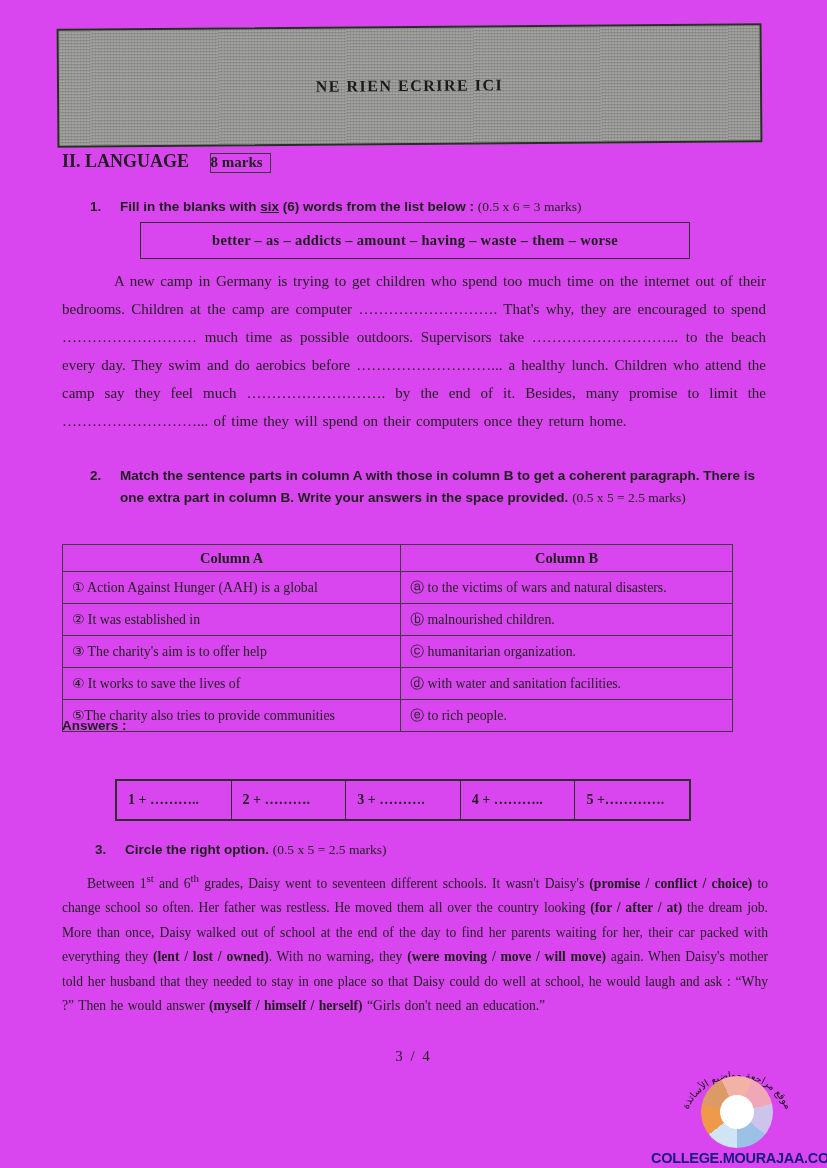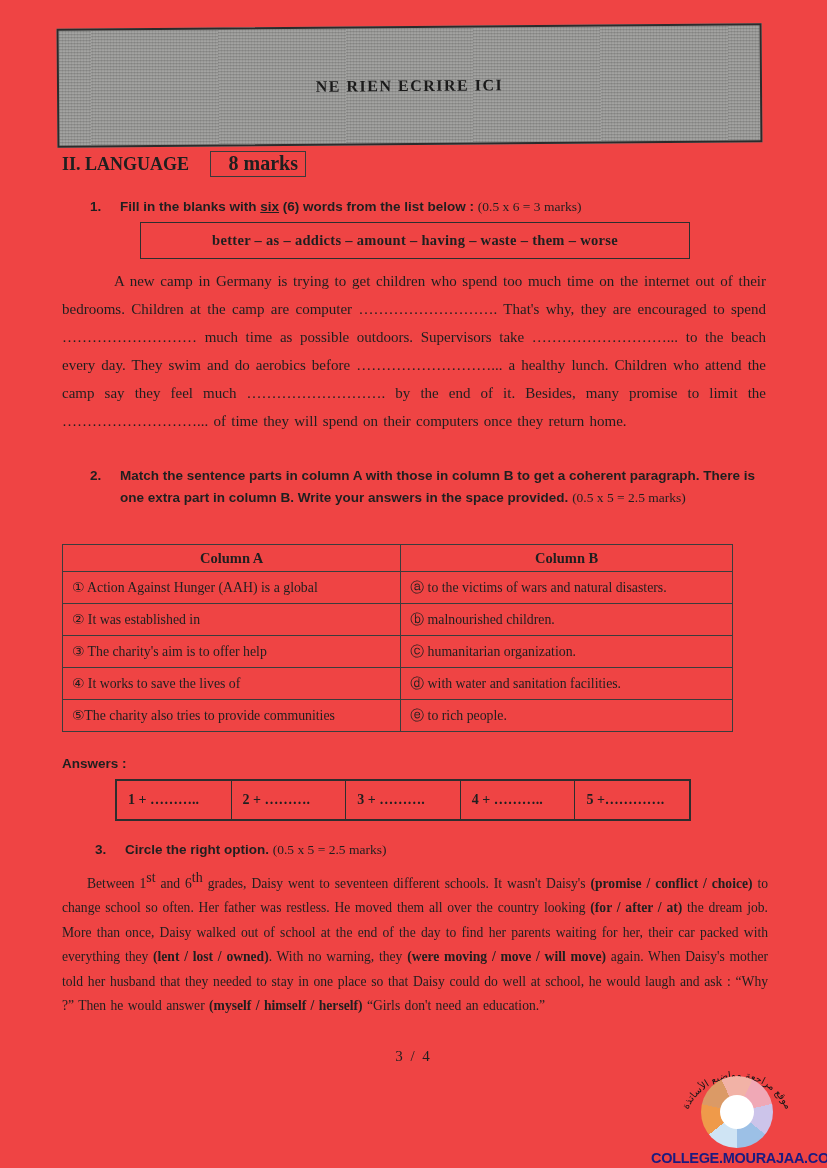--- a/index.html
+++ b/index.html
@@ -1,48 +1,48 @@
 <!DOCTYPE html>
 <html><head>
 <meta charset="utf-8">
 <style>
   * { box-sizing: border-box; margin: 0; padding: 0; }
   html,body { background:#ffffff; }
   .page {
     position: relative; width: 827px; height: 1168px; margin: 0 auto;
-    background: #ef4444; overflow: hidden;
+    background: #d946ef; overflow: hidden;
     font-family: "Liberation Serif", "DejaVu Serif", serif;
     color: #1f1f1f;
   }
   
   .banner {
     position: absolute; left: 57px; top: 26px; width: 705px; height: 119px;
     border: 2px solid #2b2b2b;
     background:
       repeating-linear-gradient(0deg, rgba(0,0,0,0.10) 0 1px, rgba(255,255,255,0.06) 1px 2px, transparent 2px 3px),
       repeating-linear-gradient(90deg, rgba(0,0,0,0.07) 0 1px, transparent 1px 3px),
       #9d9d9b;
     transform: rotate(-0.45deg);
     display: flex; align-items: center; justify-content: center;
   }
   .banner-text {
     font-weight: bold; font-size: 16px; letter-spacing: 1.5px; color: #1a1a1a;
   }
   
   .section-heading { position: absolute; left: 62px; top: 151px; font-size: 18px; font-weight: bold; }
   .sec-title { }
-  .marks-box { display:inline-block; border: 1.3px solid #3a3a3a; padding: 0 7px 1px 18px; margin-left: 16px; font-size: 20px; }
+  .marks-box { display:inline-block; border: 1.3px solid #3a3a3a; padding: 0 7px 1px 0; margin-left: 16px; font-size: 15px; }
   
   .q-head { position: absolute; padding-left: 30px; font-size: 13.5px; line-height: 21.5px; }
   .qnum { position: absolute; left: 0; top: 0; font-weight: bold; font-family: "Liberation Sans", sans-serif; }
   .b { font-weight: bold; }
   .u { text-decoration: underline; }
   .f-sans { font-family: "Liberation Sans", sans-serif; }
   .f-serif { font-family: "Liberation Serif", serif; }
-  sup { font-size: 14px; margin-top: 21px; }
+  sup { font-size: 11px; margin-top: 21px; }
   
   .q1-head { left: 90px; top: 196px; width: 640px; }
   .word-box {
     position: absolute; left: 140px; top: 222px; width: 550px; height: 37px;
     border: 1.5px solid #2e2e2e; display: flex; align-items: center; justify-content: center;
     font-weight: bold; font-size: 14.5px; letter-spacing: 0.3px;
   }
   .q1-para {
     position: absolute; left: 62px; top: 267px; width: 704px;
     font-size: 15px; line-height: 28px; text-align: justify; text-indent: 52px;
@@ -52,21 +52,21 @@
   .q2-head { left: 90px; top: 465px; width: 676px; }
   .match-table {
     position: absolute; left: 62px; top: 544px; width: 671px;
     border-collapse: collapse; font-size: 13.8px;
     font-family: "Liberation Serif", "DejaVu Sans", serif;
   }
   .match-table th, .match-table td { border: 1.3px solid #3c3c3c; padding: 4px 9px; }
   .match-table th { text-align: center; font-size: 14.5px; height: 27px; }
   .match-table td { height: 32px; }
   .match-table col.ca { width: 50.5%; }
-  .answers-label { position: absolute; left: 62px; top: 756px; font-family: "Liberation Sans", sans-serif; font-weight: bold; font-size: 13.5px; }
+  .answers-label { position: absolute; left: 62px; top: 718px; font-family: "Liberation Sans", sans-serif; font-weight: bold; font-size: 13.5px; }
   .answers-box {
     position: absolute; left: 115px; top: 779px; width: 576px; height: 42px;
     border: 2px solid #2e2e2e; display: flex;
   }
   .ans-cell {
     flex: 1; border-right: 1.3px solid #2e2e2e; display: flex; align-items: center;
     padding-left: 11px; font-weight: bold; font-size: 14px;
   }
   .ans-cell:last-child { border-right: none; }
   

